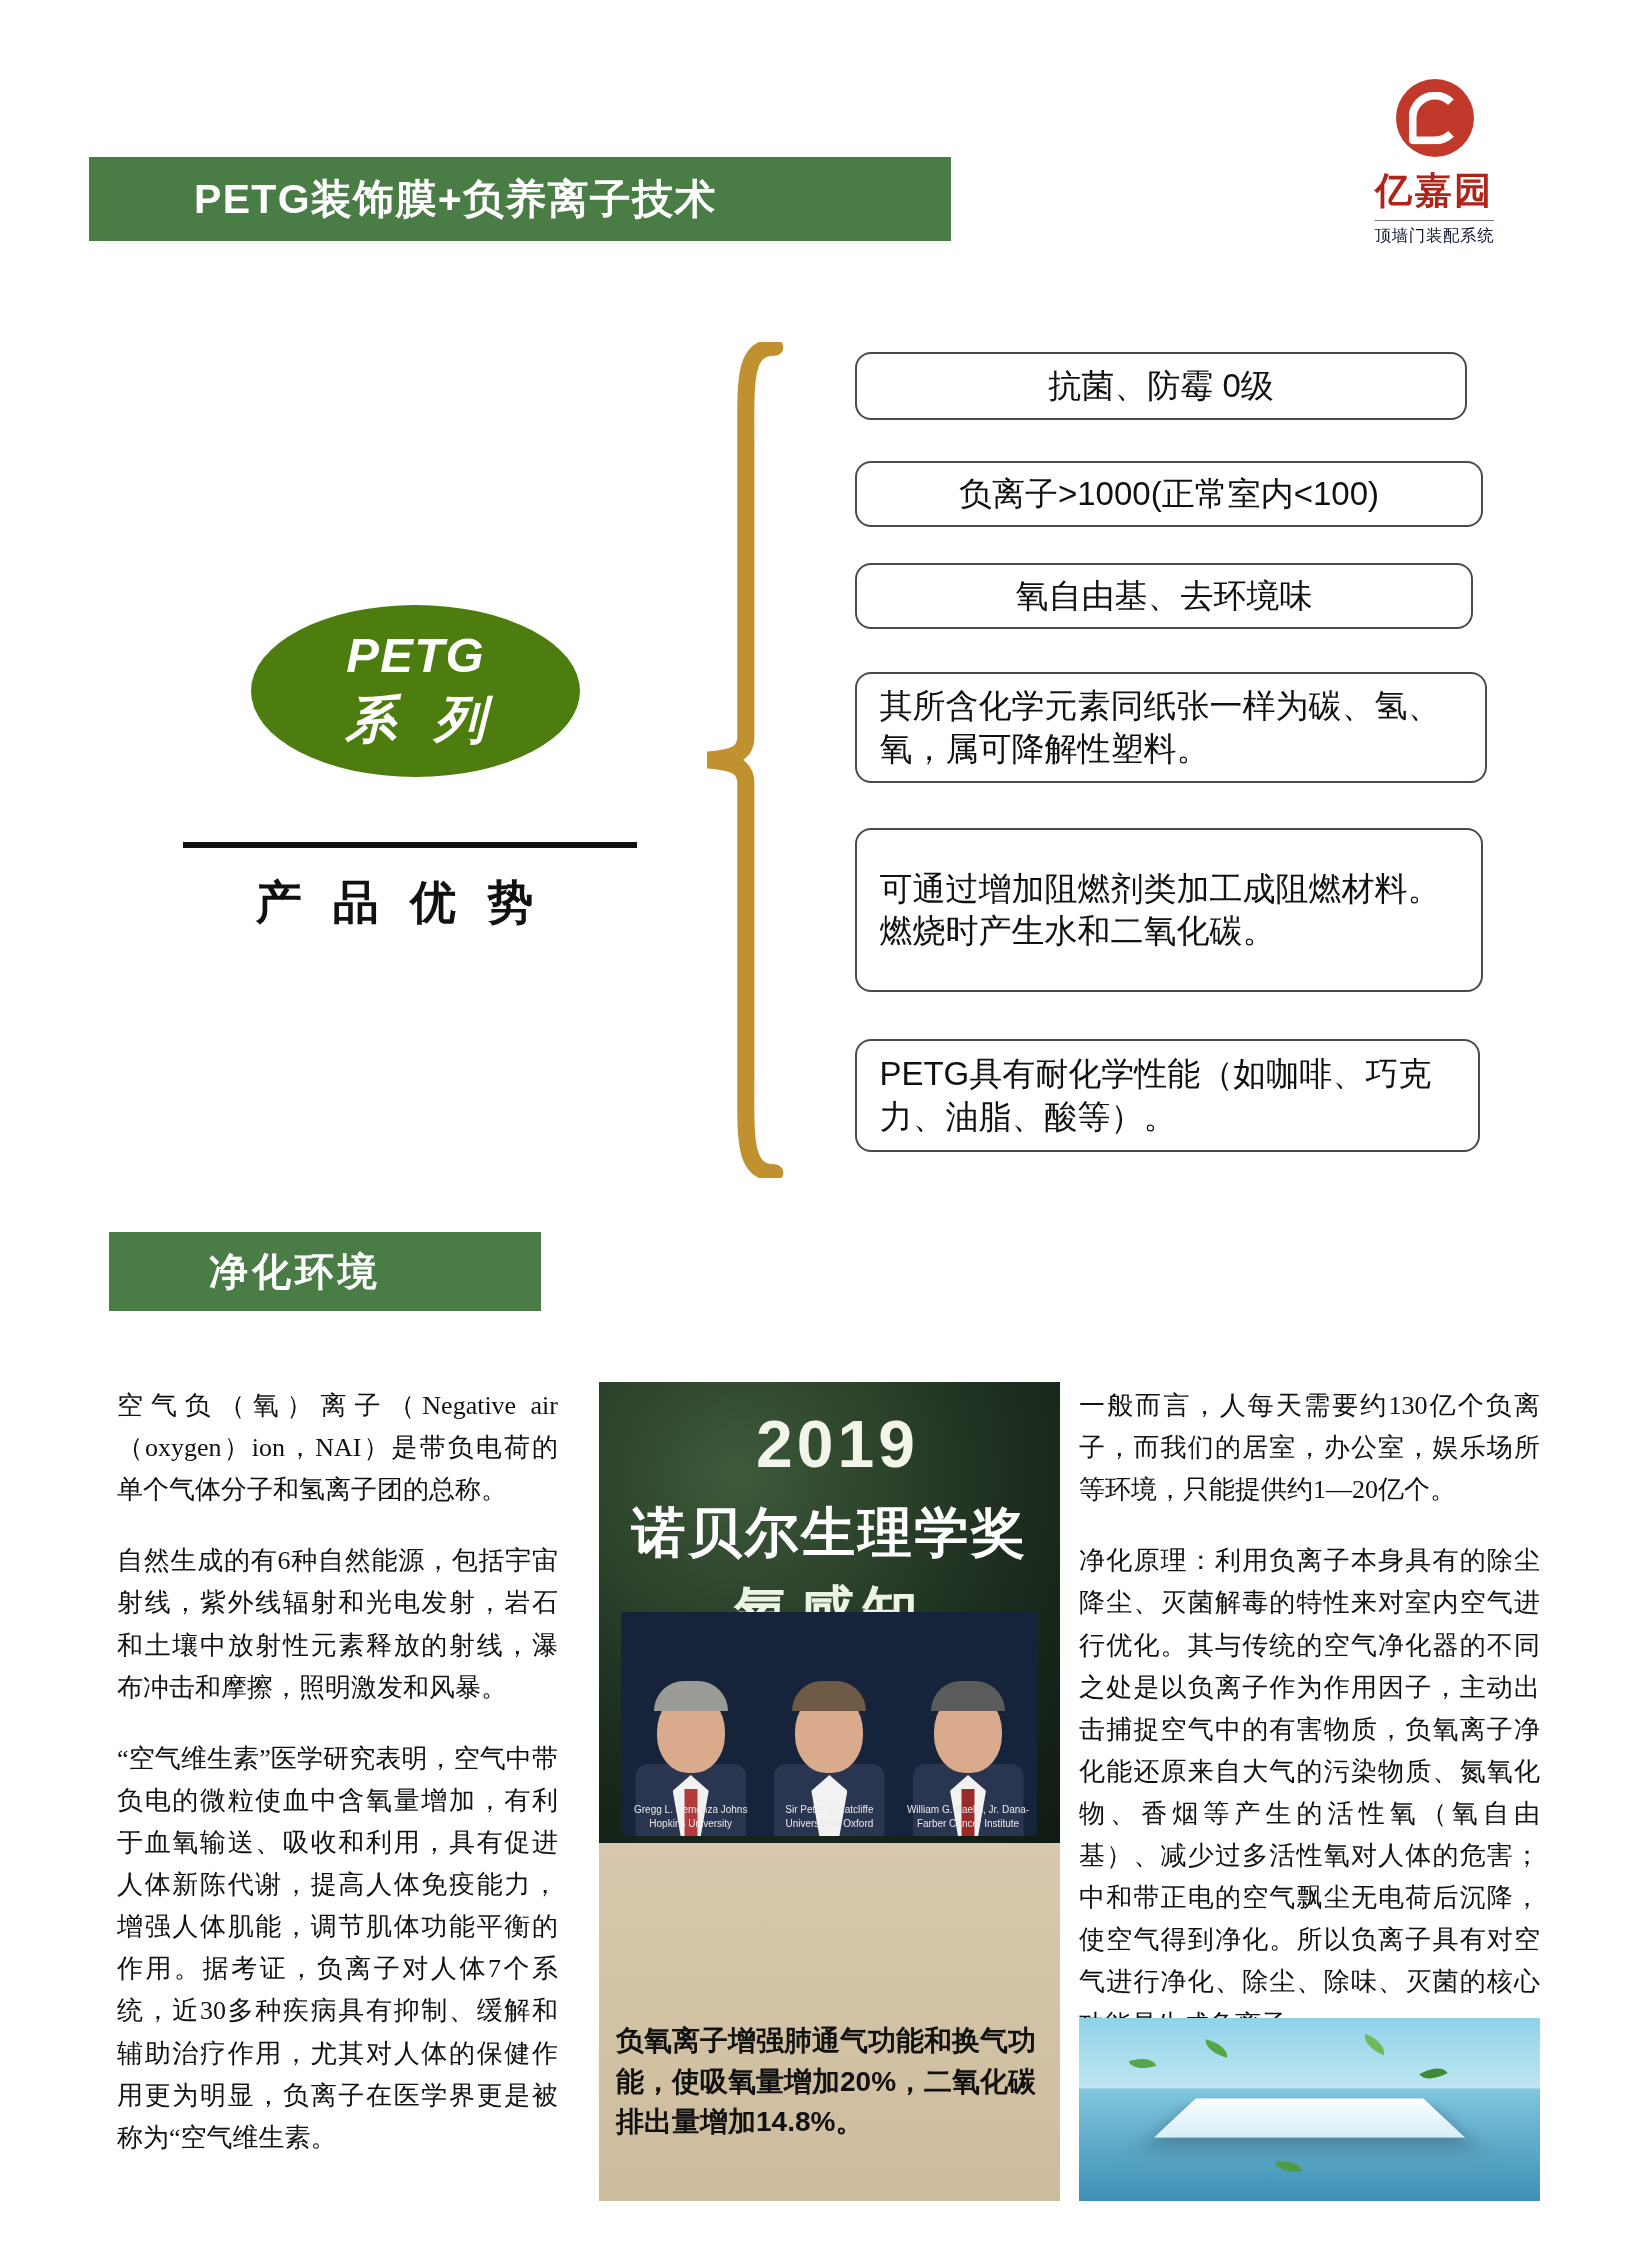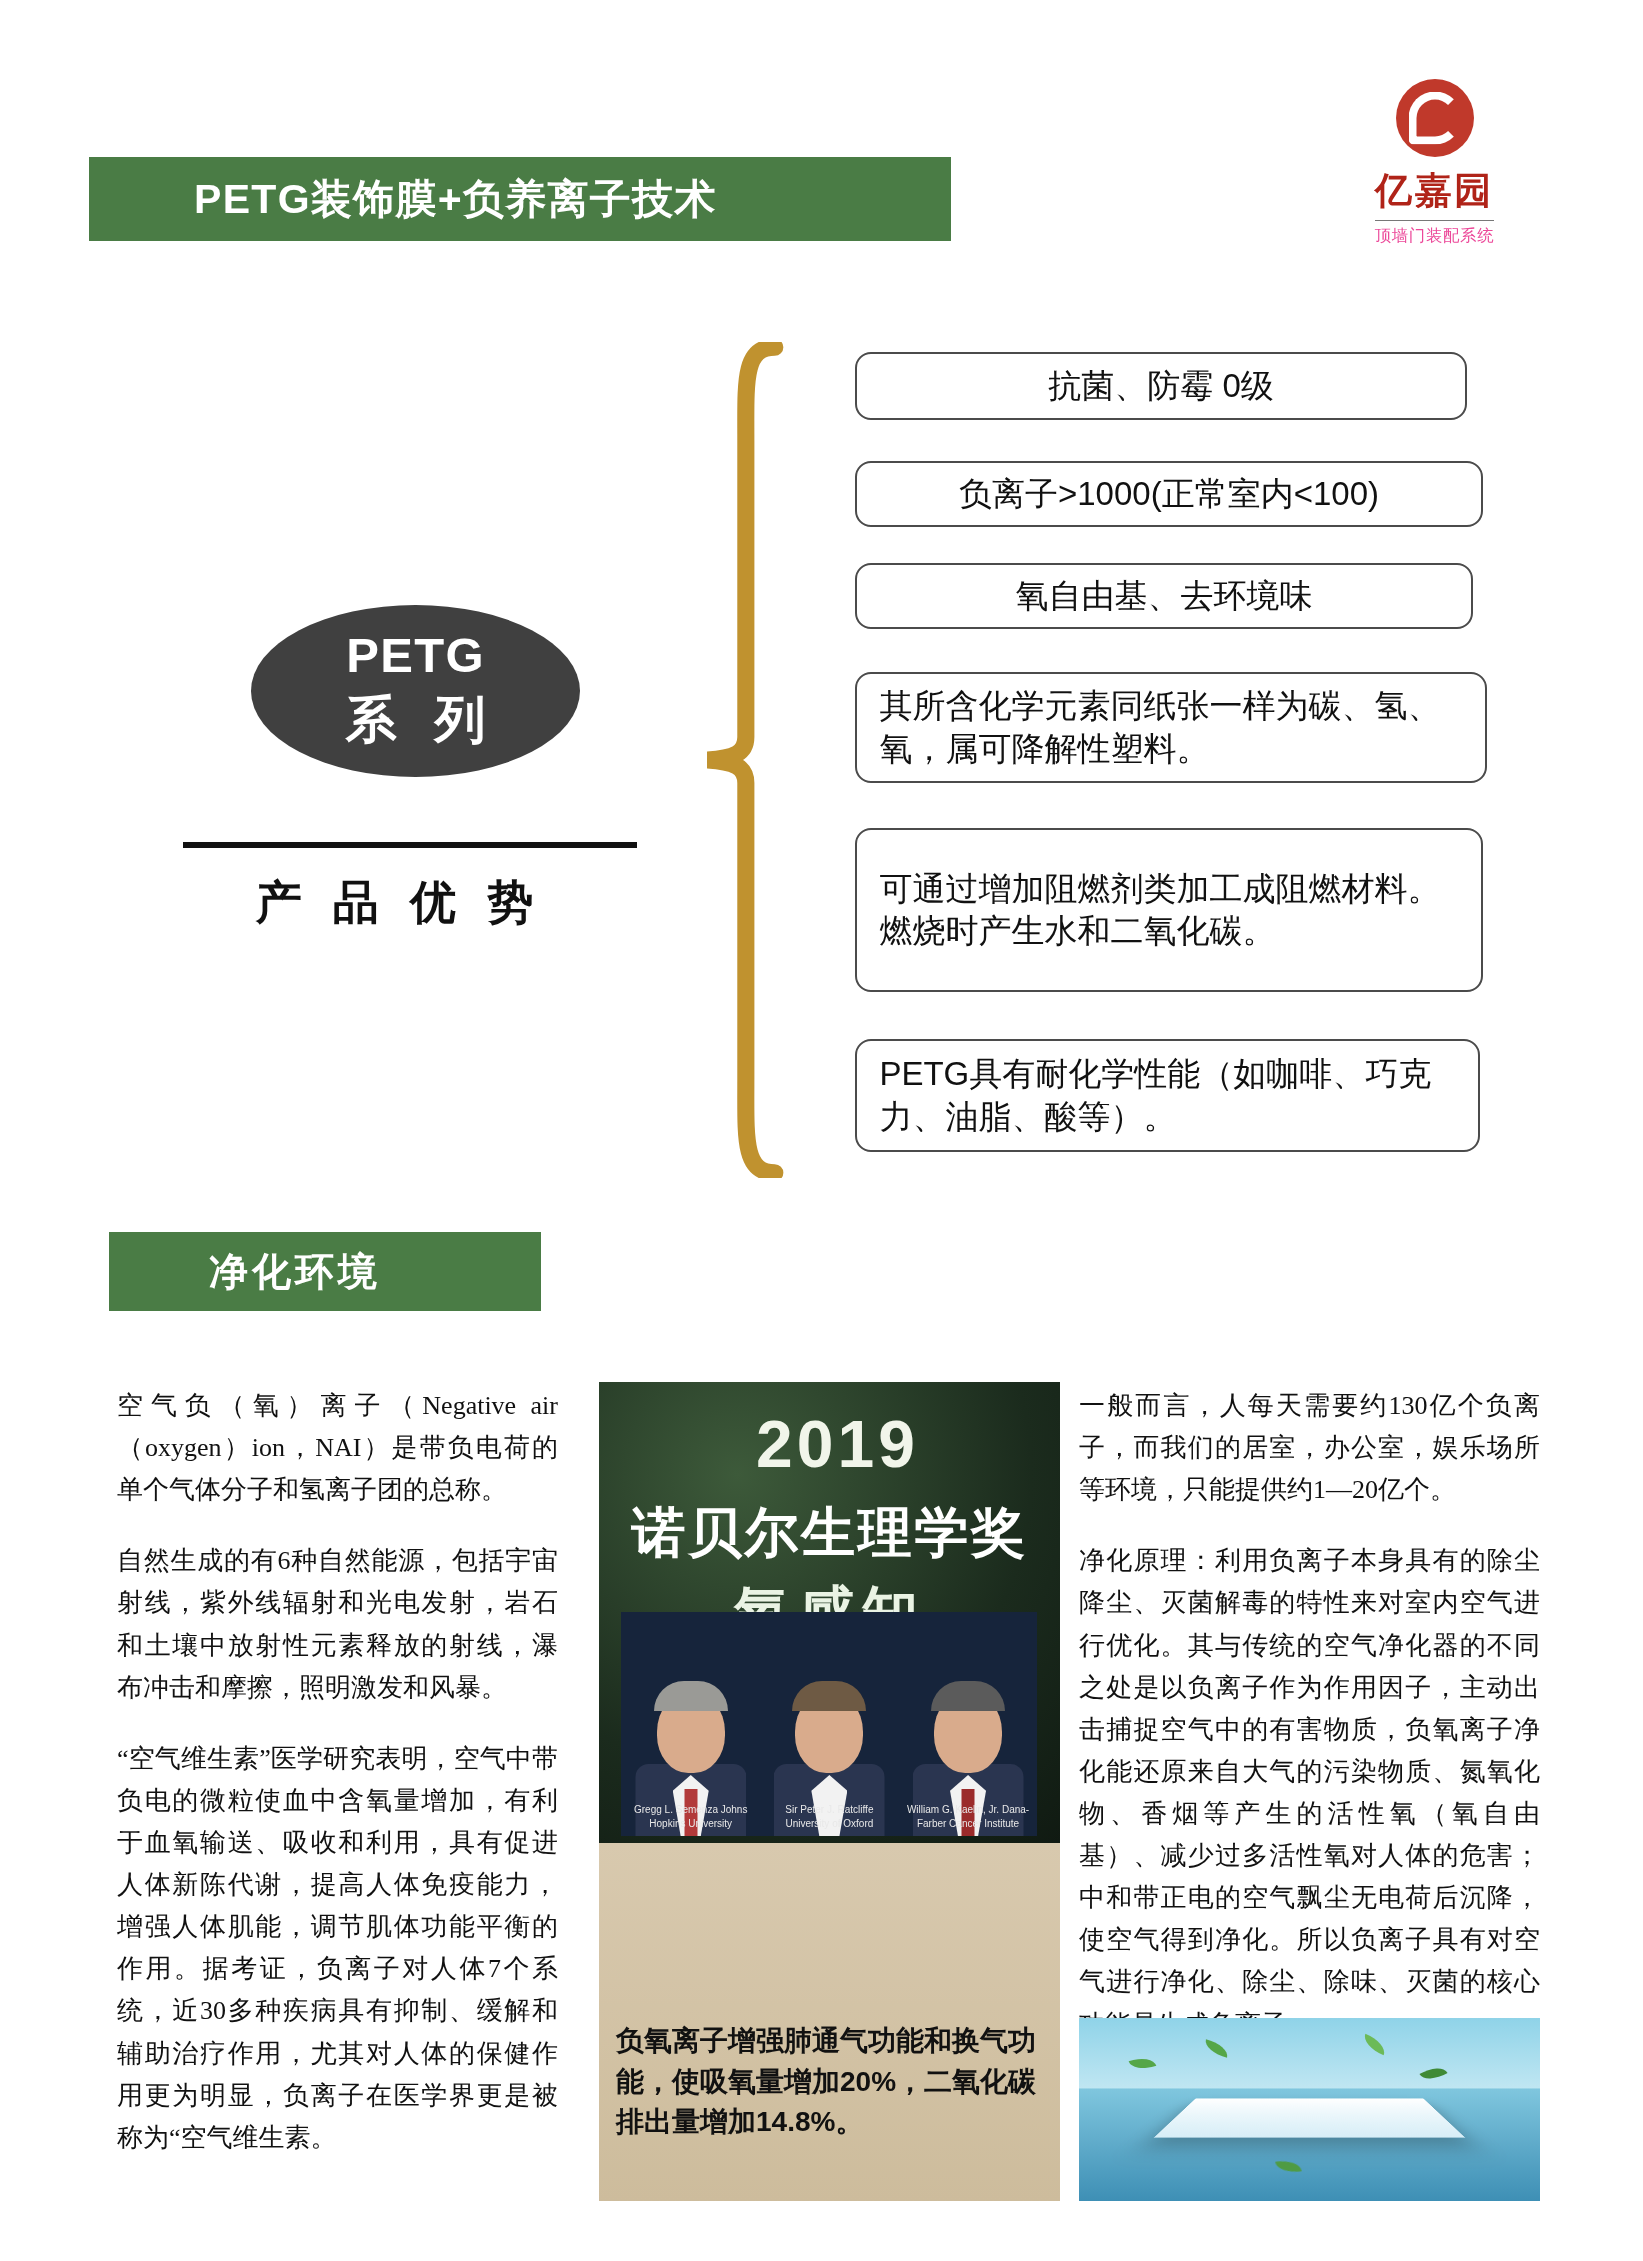--- a/index.html
+++ b/index.html
@@ -43,21 +43,21 @@
     margin-top: 9.2px;
     font-size: 37px;
     font-weight: bold;
     color: #b02318;
     letter-spacing: 2.6px;
     font-family: "Liberation Serif", serif;
   }
   .logo-sub {
     margin-top: 4px;
     font-size: 16.4px;
-    color: #ec4899;
+    color: #0f172a;
     letter-spacing: 0.7px;
     border-top: 1.3px solid #777;
     padding-top: 4px;
     display: inline-block;
   }
 
   
   .green-bar {
     position: absolute;
     background: #4a7c45;
@@ -85,27 +85,28 @@
     letter-spacing: 4px;
   }
 
   
   .oval {
     position: absolute;
     left: 251px;
     top: 605px;
     width: 329px;
     height: 172px;
-    background: #404040;
+    background: #4d7c0f;
     border-radius: 50%;
     display: flex;
     flex-direction: column;
     align-items: center;
     justify-content: center;
     color: #ffffff;
+    font-style: italic;
   }
   .oval .l1 { font-size: 49px; font-weight: bold; letter-spacing: 1.3px; }
   .oval .l2 { font-size: 51px; font-weight: bold; letter-spacing: 12px; margin-top: 2.6px; padding-left: 12px;}
 
   .rule {
     position: absolute;
     left: 183px;
     top: 842px;
     width: 454px;
     height: 6px;

